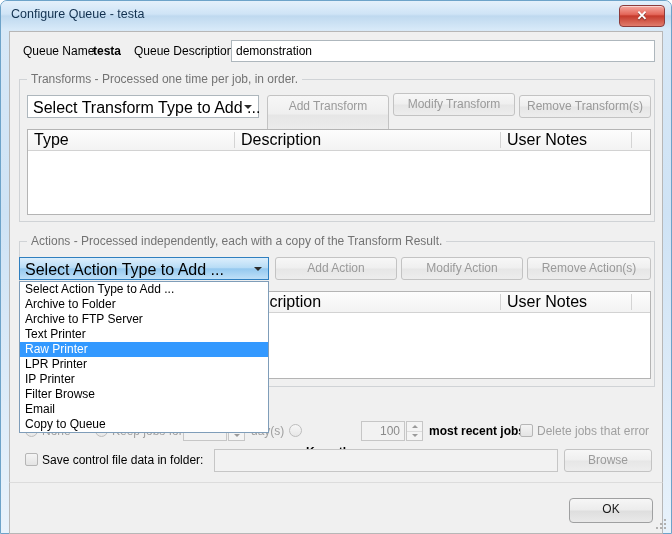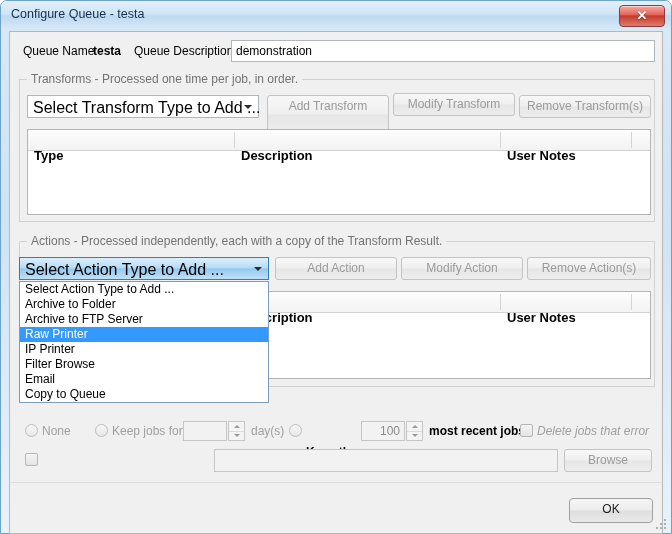--- a/index.html
+++ b/index.html
@@ -130,24 +130,23 @@
   .grid{
     position:absolute;box-sizing:border-box;
     background:#fff;border:1px solid #b4b4b4;
   }
   .grid-head{
     position:absolute;left:0;top:0;right:0;height:20px;
     background:linear-gradient(to bottom,#fdfdfd 0%,#f3f3f3 100%);
     border-bottom:1px solid #d2d2d2;
   }
   .grid-head .cell{
-    position:absolute;top:16px;height:20px;line-height:20px;
-    font-size:13px;color:#000;padding-left:6px;box-sizing:border-box;
+    position:absolute;top:0;height:20px;line-height:20px;
+    font-size:16px;color:#000;padding-left:6px;box-sizing:border-box;
     white-space:nowrap;
-    font-weight:bold;
   }
   .grid-head .sep{
     position:absolute;top:2px;height:16px;width:1px;background:#d4d4d4;
   }
   
   .chk{
     position:absolute;width:13px;height:13px;box-sizing:border-box;
     border:1px solid #b6b6b6;border-radius:2px;
     background:linear-gradient(to bottom,#f4f4f4,#e4e4e4);
   }
@@ -285,23 +284,24 @@
     <span class="up">
         <i class="tri-u"></i>
       </span>
     <span class="dn">
         <i class="tri-d"></i>
       </span>
   </div>
   <div class="lbl" style="left:428px;top:423px;font-weight:bold;">most recent jobs</div>
 
   <div class="chk" style="left:519px;top:423px;"></div>
-  <div class="lbl dimtext" style="left:536px;top:423px;font-style:italic;">Delete jobs that error</div>
+  <div class="lbl dimtext" style="left:536px;top:423px;">Delete jobs that error</div>
 
   <div class="chk" style="left:24px;top:452px;"></div>
+  <div class="lbl" style="left:41px;top:452px;">Save control file data in folder:</div>
   <input class="textbox disabled" style="left: 213px; top: 448px; width: 344px; height: 23px;" value="">
   <div class="btn" style="left:563px;top:448px;width:88px;height:23px;line-height:21px;">
     <span class="cap">Browse</span>
   </div>
 
   <div class="bottombar"></div>
   <div class="btn enabled okbtn" style="left:568px;top:497px;width:84px;height:25px;line-height:21px;">
     <span class="cap">OK</span>
   </div>
   <div class="grip">
@@ -310,20 +310,22 @@
       <i style="left:8px;top:4px;"></i>
     <i style="left:0px;top:8px;"></i>
       <i style="left:8px;top:0px;"></i>
       <i style="left:4px;top:4px;"></i>
   </div>
 
   <div class="dropdown" id="action-dropdown" style="left:18px;top:280px;width:250px;">
       <div class="dd-item">Select Action Type to Add ...</div>
       <div class="dd-item">Archive to Folder</div>
       <div class="dd-item">Archive to FTP Server</div>
+      <div class="dd-item">Text Printer</div>
       <div class="dd-item sel">Raw Printer</div>
+      <div class="dd-item">LPR Printer</div>
       <div class="dd-item">IP Printer</div>
       <div class="dd-item">Filter Browse</div>
       <div class="dd-item">Email</div>
       <div class="dd-item">Copy to Queue</div>
     </div>
 
 </div>
 
 </body></html>

